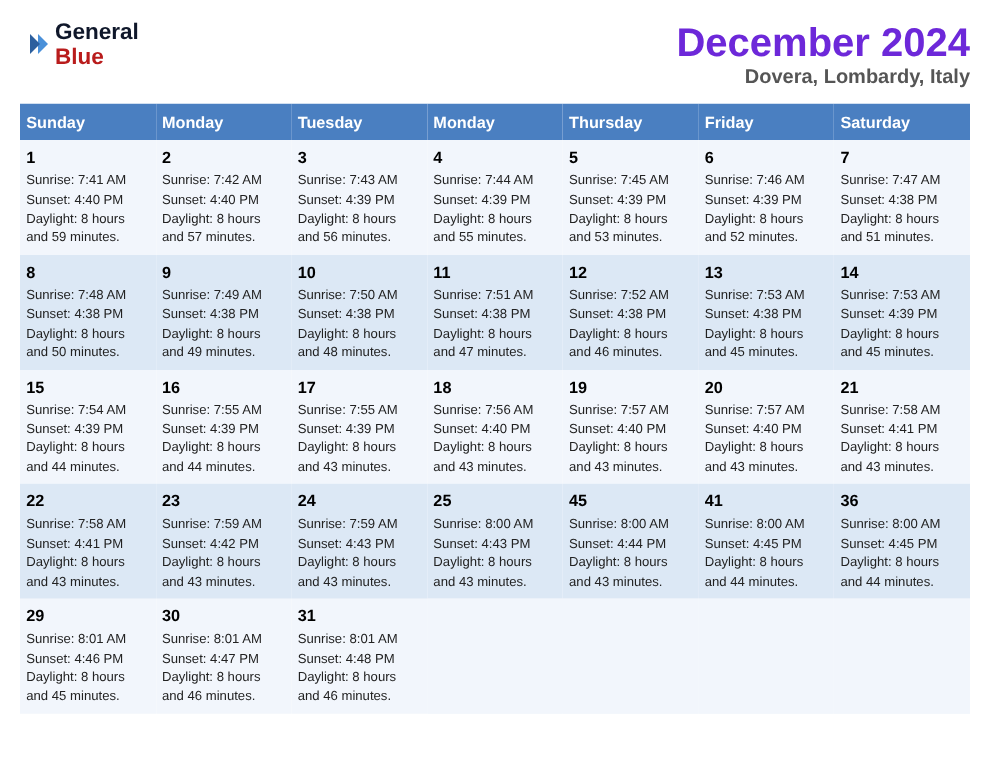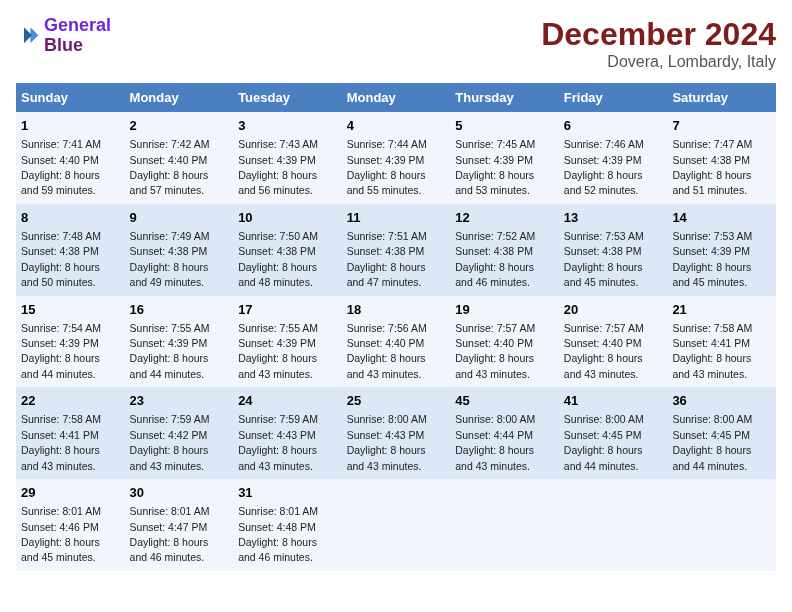--- a/index.html
+++ b/index.html
@@ -21,38 +21,38 @@
       align-items: center;
       gap: 4px;
     }
     .logo-text {
       font-size: 18px;
       font-weight: bold;
       color: #333;
       line-height: 1.1;
     }
     .logo-text span {
-      color: #6d28d9;
+      color: #0f172a;
     }
     .logo-icon {
       width: 24px;
       height: 24px;
     }
     .title-block {
       text-align: right;
     }
     .title-block h1 {
       font-size: 32px;
       font-weight: bold;
-      color: #7f1d1d;
+      color: #6d28d9;
     }
     .title-block h2 {
       font-size: 16px;
       color: #555;
-      font-weight: normal;
+      font-weight: bold;
     }
     table {
       width: 100%;
       border-collapse: collapse;
       font-size: 11px;
     }
     thead tr {
       background: #4a7fc1;
       color: #fff;
     }
@@ -95,21 +95,21 @@
 <body>
 
 <div class="header">
   <div class="logo">
     <svg class="logo-icon" viewBox="0 0 30 30">
       <polygon points="18,4 28,14 18,24" fill="#4a90d9"></polygon>
       <polygon points="10,4 20,14 10,24" fill="#2c5f9e"></polygon>
     </svg>
     <div class="logo-text">
       <div><span>General</span></div>
-      <div><span style="color:#701a75">Blue</span></div>
+      <div><span style="color:#b91c1c">Blue</span></div>
     </div>
   </div>
   <div class="title-block">
     <h1>December 2024</h1>
     <h2>Dovera, Lombardy, Italy</h2>
   </div>
 </div>
 
 <table>
   <thead>

